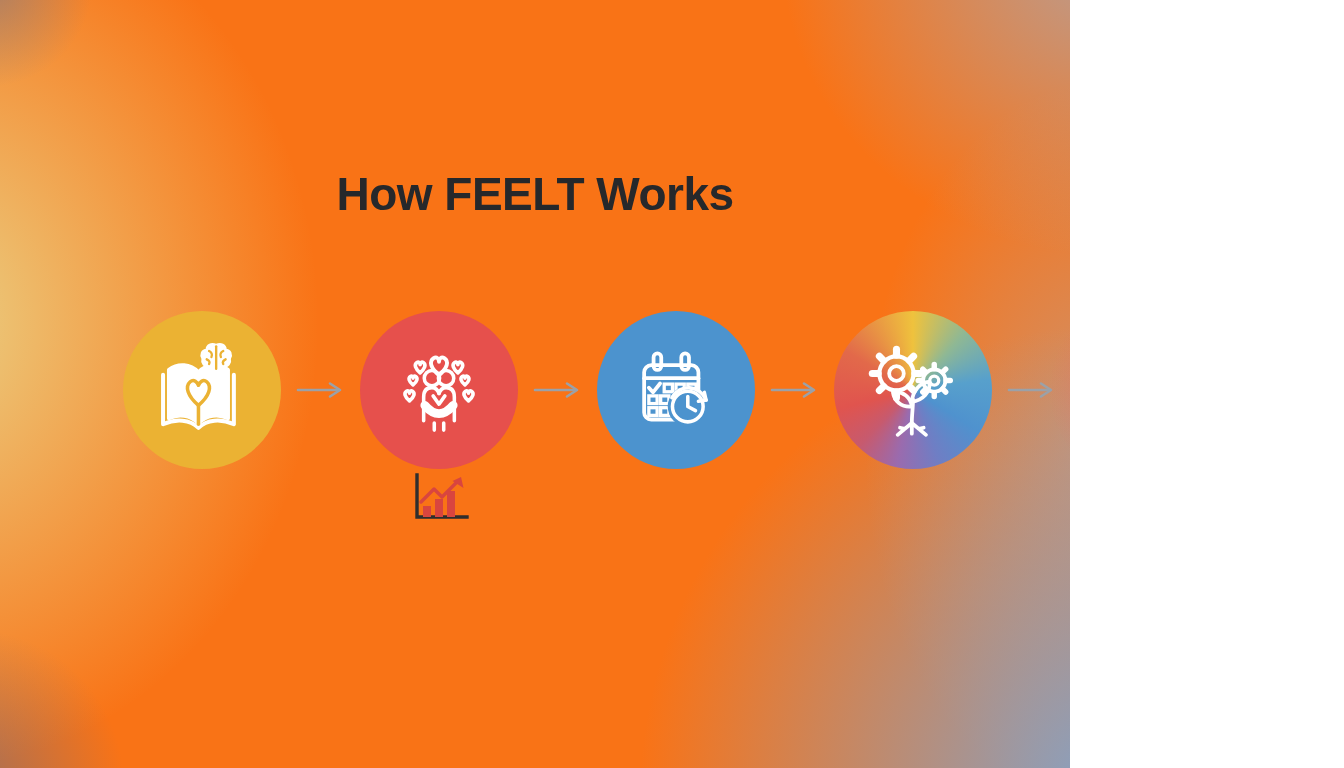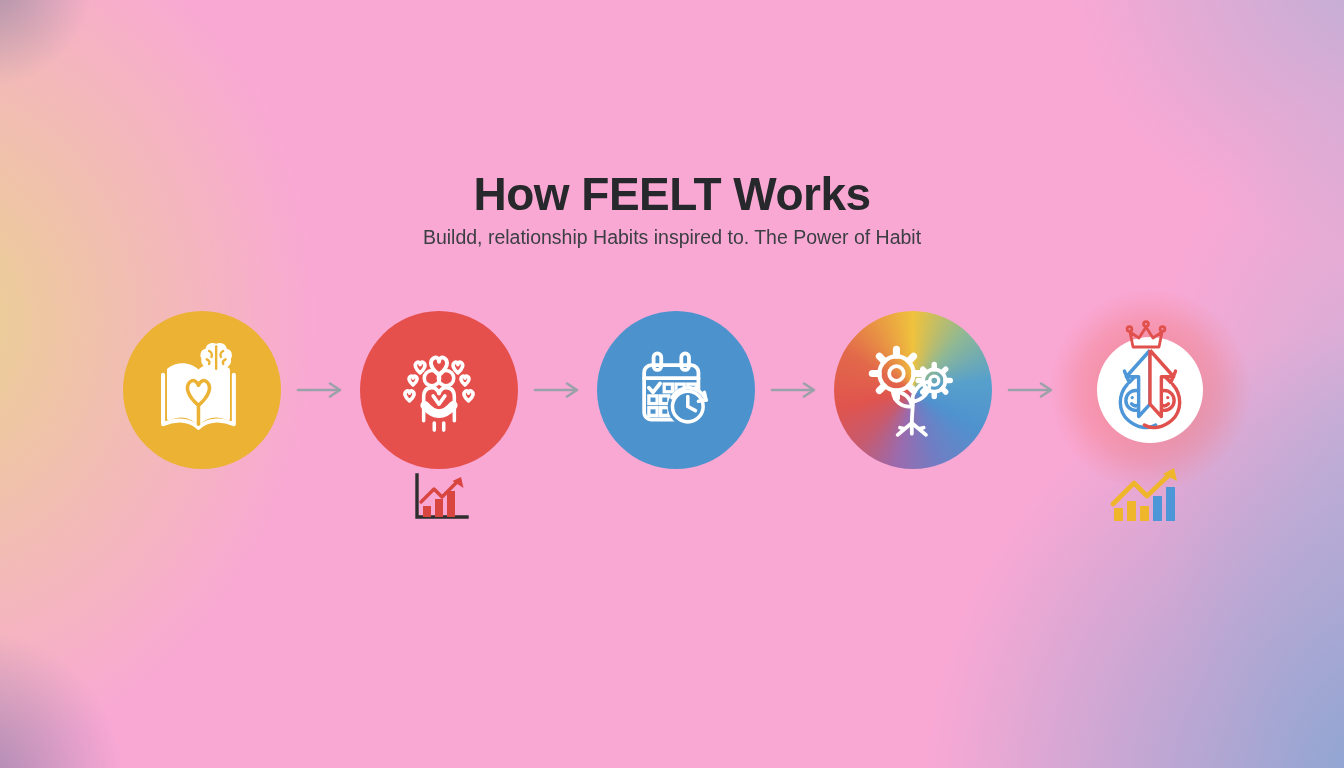--- a/index.html
+++ b/index.html
@@ -1,18 +1,18 @@
 <!DOCTYPE html>
 <html><head>
 <meta charset="utf-8">
 <style>
   html,body{margin:0;padding:0;}
   body{font-family:"Liberation Sans","DejaVu Sans",sans-serif;}
   .page{
-    position:relative;width:1344px;height:768px;overflow:hidden;background:#f9a8d4;
+    position:relative;width:1070px;height:768px;overflow:hidden;background:#f97316;
   }
   .bg{
     position:absolute;inset:0;
     background:
       radial-gradient(circle 150px at -12px -18px, rgba(108,118,145,0.55), rgba(108,118,145,0) 70%),
       radial-gradient(circle 220px at -30px 102%, rgba(95,110,145,0.55), rgba(95,110,145,0) 70%),
       radial-gradient(ellipse 540px 620px at -70px 42%, rgba(233,214,138,0.95), rgba(233,214,138,0) 72%),
       radial-gradient(ellipse 460px 420px at 104% -6%, rgba(150,180,215,0.65), rgba(150,180,215,0) 72%),
       radial-gradient(ellipse 640px 640px at 104% 104%, rgba(125,165,210,0.95), rgba(125,165,210,0) 74%),
       radial-gradient(ellipse 340px 520px at 103% 58%, rgba(150,185,220,0.45), rgba(150,185,220,0) 70%);
@@ -53,21 +53,20 @@
   .badge-red{left:411px;top:473px;}
   .badge-gold{left:1110px;top:466px;}
 </style>
 </head>
 <body>
 
 <div class="page">
   <div class="bg"></div>
 
   <div class="title">How FEELT Works</div>
-  <div class="subtitle">Buildd, relationship Habits inspired to. The Power of Habit</div>
 
   <div class="flow">
 
     <div class="step">
       <div class="circle c-yellow">
         <svg width="118" height="118" viewBox="0 0 100 100">
           <g stroke="#fff" stroke-width="3.4" fill="none" stroke-linecap="round" stroke-linejoin="round">
             <path d="M17,37 V79 C28,74 40,75 47,82 C54,75 66,74 77,79 V37"></path>
             <path d="M22,33 C30,27 40,28 47,35 V78 C40,71 30,70 22,74 Z" fill="#fff"></path>
             <path d="M72,33 C64,27 54,28 47,35 V78 C54,71 64,70 72,74 Z" fill="#fff"></path>

